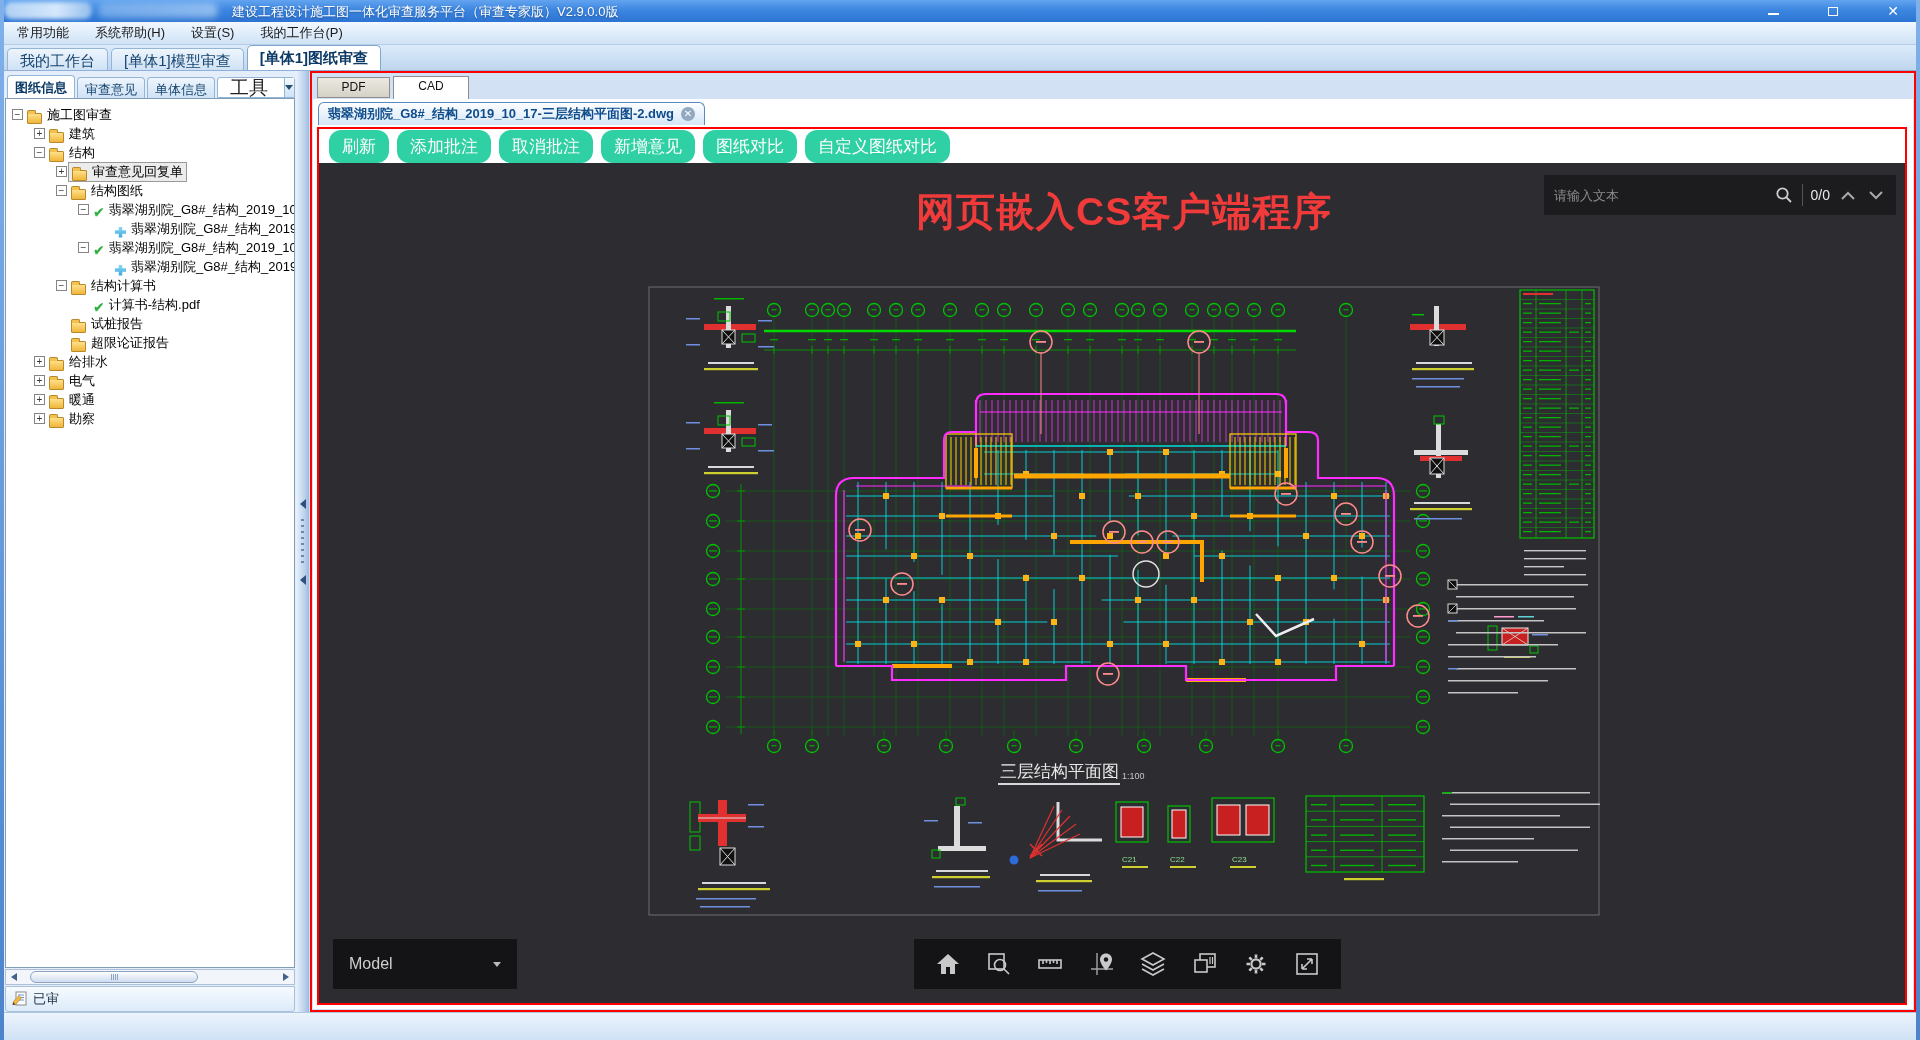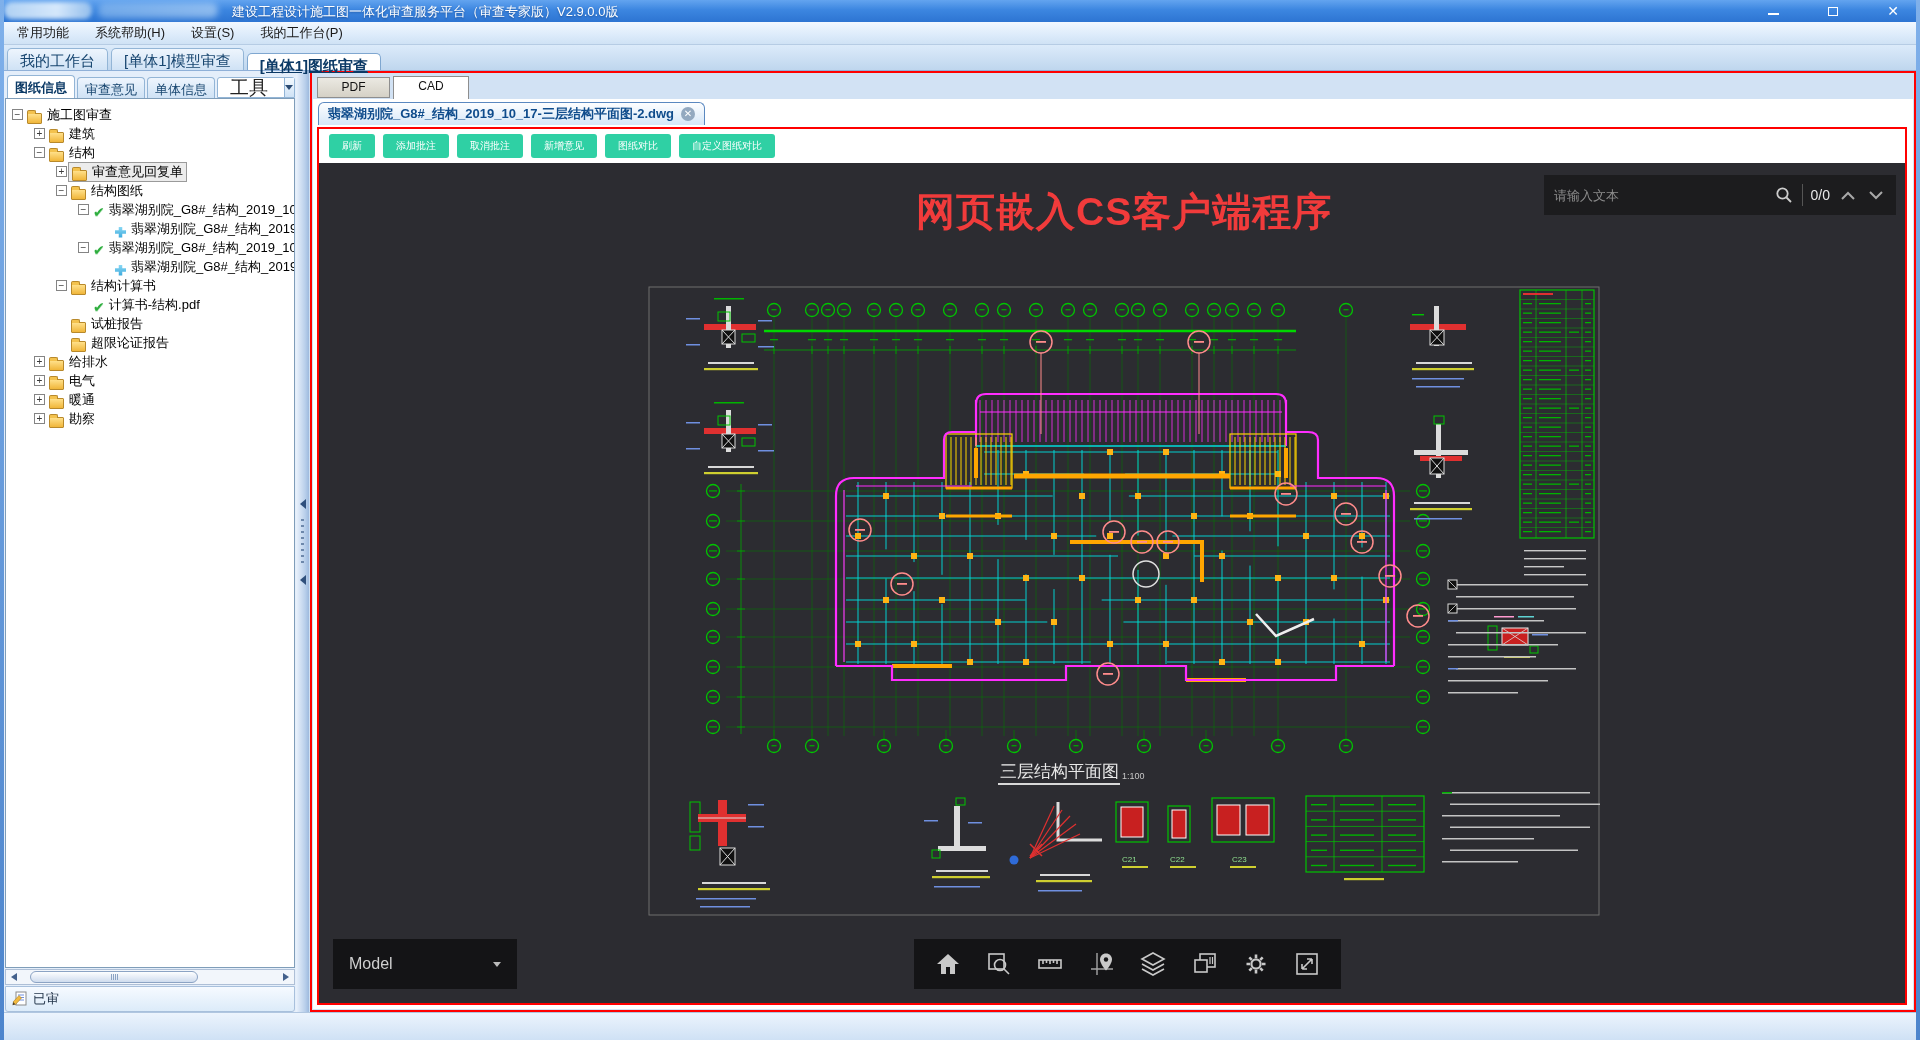--- a/index.html
+++ b/index.html
@@ -24,21 +24,21 @@
   .ico-close { font-size:14px; line-height:14px; color:#fff;}
 
   
   .menubar { position:absolute; left:4px; right:4px; top:22px; height:23px;
     background:linear-gradient(#f2f8ff,#dcebfa 60%,#cfe2f5); border-bottom:1px solid #b6cce4; display:flex; align-items:center; z-index:30;}
   .menu-item { padding:2px 13px; font-size:13px; color:#1a1a1a; cursor:default;}
 
   
   .maintabs { position:absolute; left:4px; right:4px; top:45px; height:26px; background:linear-gradient(#dcebfa,#bfd6ee); border-bottom:1px solid #8fb0d8; display:flex; align-items:flex-end; padding-left:3px; z-index:30;}
   .mtab { height:22px; padding:3px 12px 0; font-size:15px; color:#17456f; background:linear-gradient(#eef5fd,#cfe2f5); border:1px solid #93b5d6; border-bottom:none; border-radius:5px 5px 0 0; margin-right:3px; white-space:nowrap;}
-  .mtab.active { height:17px; background:#fff; font-weight:bold; color:#0c3a66; border-color:#7fa7d0;text-decoration:underline;}
+  .mtab.active { height:25px; background:#fff; font-weight:bold; color:#0c3a66; border-color:#7fa7d0;}
 
   
   .sidebar { position:absolute; left:4px; top:71px; width:292px; bottom:28px; background:#e4eefa; z-index:20;}
   .stabs { position:absolute; left:1px; right:1px; top:2px; height:25px; display:flex; align-items:flex-end; padding-left:2px;}
   .stab { height:21px; padding:3px 7px 0; font-size:13px; color:#17456f; background:linear-gradient(#eef5fd,#cfe2f5); border:1px solid #93b5d6; border-bottom:none; border-radius:4px 4px 0 0; margin-right:2px; white-space:nowrap;}
   .stab.active { height:23px; background:#fff; font-weight:bold; color:#0c3a66;}
   .scombo { flex:1; height:21px; background:#fff; border:1px solid #93b5d6; border-radius:3px 3px 0 0; display:flex; align-items:center; justify-content:space-between; padding-left:12px; font-size:19px; color:#222;}
   .scombo .dd { width:17px; height:19px; background:linear-gradient(#f4faff,#cfe2f5); border-left:1px solid #93b5d6; display:flex; align-items:center; justify-content:center;}
   .caret-down { width:0; height:0; border-left:4px solid transparent; border-right:4px solid transparent; border-top:5px solid #2a4a72;}
 
@@ -74,21 +74,21 @@
   
   .rpanel { position:absolute; left:310px; top:71px; width:1606px; bottom:28px; background:#d2e2f4; border:2px solid #f00; z-index:10;}
   .rtab { position:absolute; top:4px; height:21px; padding:2px 6px 0; text-align:center; font-size:12px; color:#111;}
   .rtab.pdf { left:5px; width:73px; background:linear-gradient(#ebe9e2,#d5d1c6); border:1px solid #8e8e8e; border-bottom:1px solid #8e8e8e;}
   .rtab.cad { left:81px; width:76px; height:23px; top:3px; background:#fff; border:1px solid #8e8e8e; border-bottom:none; font-weight:normal; z-index:2;}
   .rpage { position:absolute; left:1px; right:1px; top:26px; bottom:1px; background:#fff;}
   .doctab { position:absolute; left:5px; top:3px; height:23px; background:linear-gradient(#fdfeff,#d6e7f8); border:1px solid #5a88c0; border-bottom:none; border-radius:6px 6px 0 0; display:flex; align-items:center; padding:0 9px; gap:7px; font-size:13px; font-weight:bold; color:#0f4c8c; z-index:3;}
   .docclose { width:14px; height:14px; border-radius:50%; background:#93a9c0; color:#fff; font-size:10px; line-height:14px; text-align:center; font-weight:bold;}
   .innerred { position:absolute; left:4px; right:6px; top:28px; bottom:4px; border:2px solid #f00; background:#fff;}
   .cadbar { position:absolute; left:0; right:0; top:0; height:34px; background:#fff; display:flex; align-items:center; padding-left:10px; gap:8px;}
-  .tealbtn { background:#2fd0a4; color:#fff; border:none; border-radius:3px; font-size:10px; padding:5px 13px; font-family:inherit; cursor:pointer; white-space:nowrap;}
+  .tealbtn { background:#2fd0a4; color:#fff; border:none; border-radius:12px; font-size:17px; padding:5px 13px; font-family:inherit; cursor:pointer; white-space:nowrap;}
   .cadviewer { position:absolute; left:0; right:0; top:34px; bottom:0; background:#2c2c31; overflow:hidden;}
 
   .overlaytext { position:absolute; left:597px; top:22px; font-size:39px; font-weight:bold; color:#f13b3b; letter-spacing:1px; white-space:nowrap;}
 
   .searchbar { position:absolute; right:9px; top:12px; width:352px; height:40px; background:#1c1c1e; display:flex; align-items:center; padding:0 10px; gap:8px;}
   .searchbar input { flex:1; background:transparent; border:none; outline:none; color:#cfcfcf; font-size:13px; font-family:inherit; min-width:0;}
   .searchbar input::placeholder { color:#8b8b8b;}
   .sdiv { width:1px; height:22px; background:#555;}
   .scount { color:#e8e8e8; font-size:14px;}
   .chev { display:flex; align-items:center; justify-content:center; width:20px; height:20px;}

